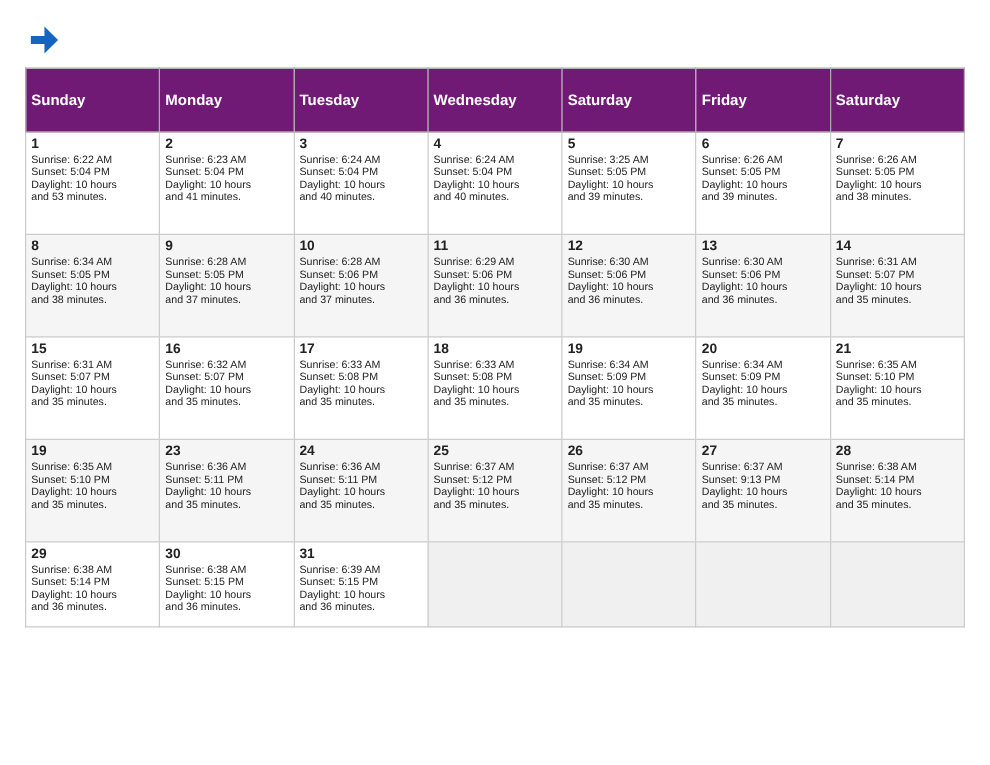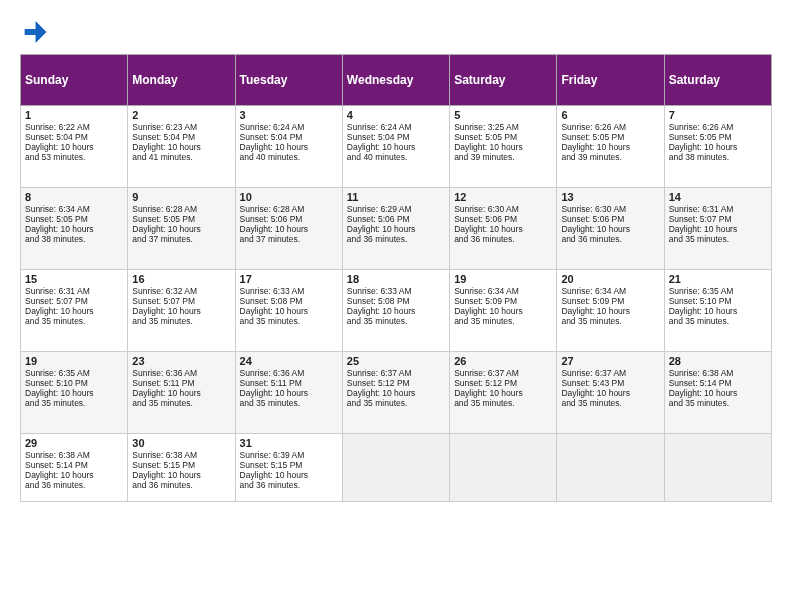--- a/index.html
+++ b/index.html
@@ -313,21 +313,21 @@
           <td>
             <span class="day-num">26</span>
             <div>Sunrise: 6:37 AM</div>
             <div>Sunset: 5:12 PM</div>
             <div>Daylight: 10 hours</div>
             <div>and 35 minutes.</div>
           </td>
           <td>
             <span class="day-num">27</span>
             <div>Sunrise: 6:37 AM</div>
-            <div>Sunset: 5:43 PM</div>
+            <div>Sunset: 9:13 PM</div>
             <div>Daylight: 10 hours</div>
             <div>and 35 minutes.</div>
           </td>
           <td>
             <span class="day-num">28</span>
             <div>Sunrise: 6:38 AM</div>
             <div>Sunset: 5:14 PM</div>
             <div>Daylight: 10 hours</div>
             <div>and 35 minutes.</div>
           </td>

